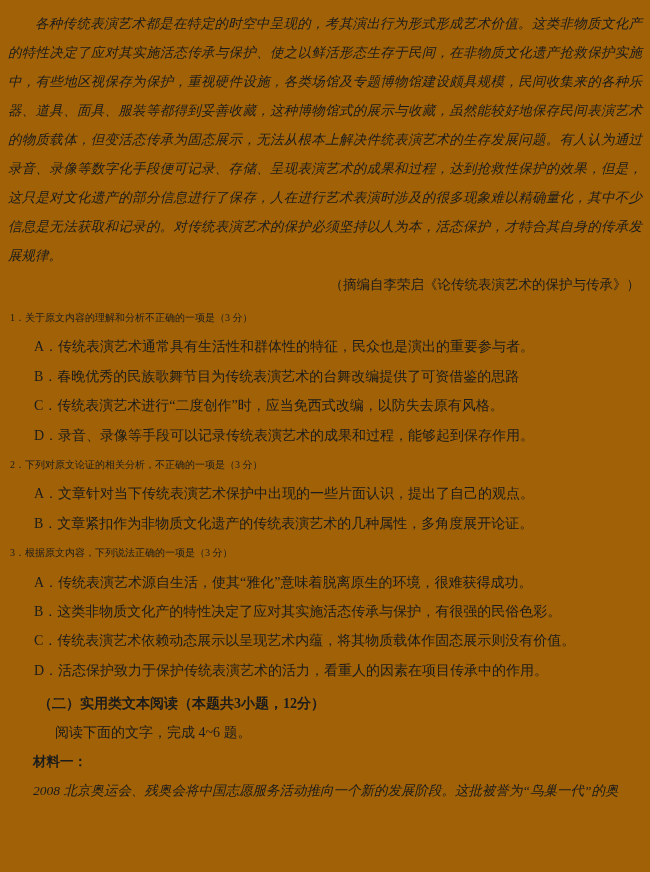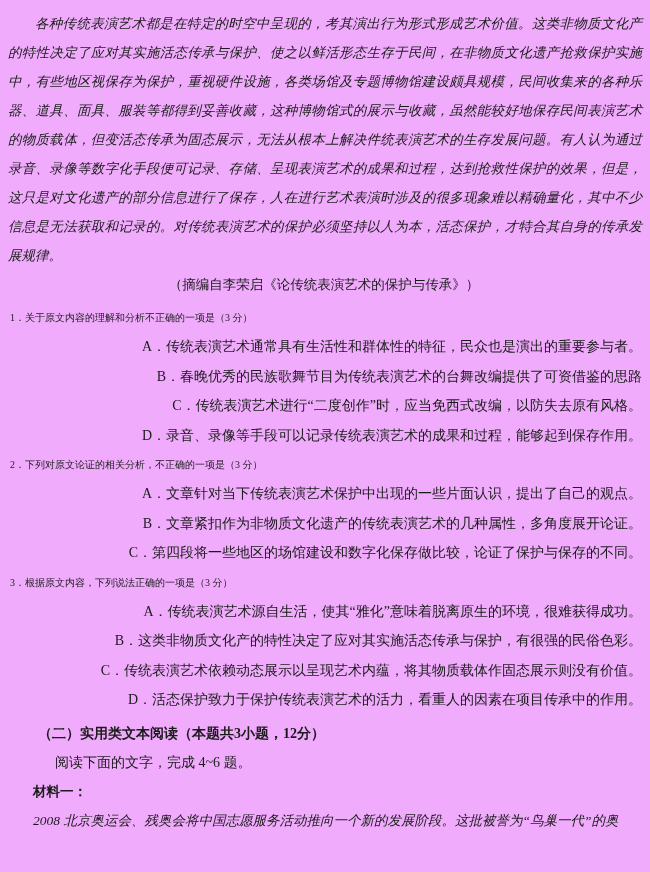--- a/index.html
+++ b/index.html
@@ -12,57 +12,56 @@
     background: #fbfbfb;
     color: #1b1b1b;
     font-family: "Liberation Serif", "DejaVu Serif", serif;
     overflow: hidden;
   }
   .page {
     box-sizing: border-box;
     width: 650px;
     height: 872px;
     padding: 9px 8px 0 8px;
-    background: #f0abfc;
+    background: #a16207;
   }
   
   .kai {
     font-style: italic;
   }
   .passage-text {
     font-size: 13.5px;
     line-height: 29px;
     text-align: justify;
     text-indent: 2em;
     word-break: break-all;
     margin: 0;
   }
   .attribution {
     font-size: 13.5px;
     line-height: 29px;
-    text-align: center;
+    text-align: right;
     font-style: normal;
     padding-right: 2px;
     margin: 0;
   }
   .questions {
     margin-top: 4px;
   }
   .q-stem {
     font-size: 10px;
     line-height: 29.4px;
     margin: 0 0 0 2px;
     white-space: nowrap;
   }
   .q-option {
     font-size: 14px;
     line-height: 29.4px;
     margin: 0 0 0 26px;
     white-space: nowrap;
-    text-align: right;
   }
   .sec-header {
     font-size: 14px;
     font-weight: bold;
     line-height: 29px;
     margin: 4px 0 0 30px;
     white-space: nowrap;
   }
   .instruction {
     font-size: 14px;
@@ -100,21 +99,20 @@
       <p class="q-option">A．传统表演艺术通常具有生活性和群体性的特征，民众也是演出的重要参与者。</p>
       <p class="q-option">B．春晚优秀的民族歌舞节目为传统表演艺术的台舞改编提供了可资借鉴的思路</p>
       <p class="q-option">C．传统表演艺术进行“二度创作”时，应当免西式改编，以防失去原有风格。</p>
       <p class="q-option">D．录音、录像等手段可以记录传统表演艺术的成果和过程，能够起到保存作用。</p>
     </div>
 
     <div>
       <p class="q-stem">2．下列对原文论证的相关分析，不正确的一项是（3 分）</p>
       <p class="q-option">A．文章针对当下传统表演艺术保护中出现的一些片面认识，提出了自己的观点。</p>
       <p class="q-option">B．文章紧扣作为非物质文化遗产的传统表演艺术的几种属性，多角度展开论证。</p>
-      <p class="q-option">C．第四段将一些地区的场馆建设和数字化保存做比较，论证了保护与保存的不同。</p>
     </div>
 
     <div>
       <p class="q-stem">3．根据原文内容，下列说法正确的一项是（3 分）</p>
       <p class="q-option">A．传统表演艺术源自生活，使其“雅化”意味着脱离原生的环境，很难获得成功。</p>
       <p class="q-option">B．这类非物质文化产的特性决定了应对其实施活态传承与保护，有很强的民俗色彩。</p>
       <p class="q-option">C．传统表演艺术依赖动态展示以呈现艺术内蕴，将其物质载体作固态展示则没有价值。</p>
       <p class="q-option">D．活态保护致力于保护传统表演艺术的活力，看重人的因素在项目传承中的作用。</p>
     </div>
 

